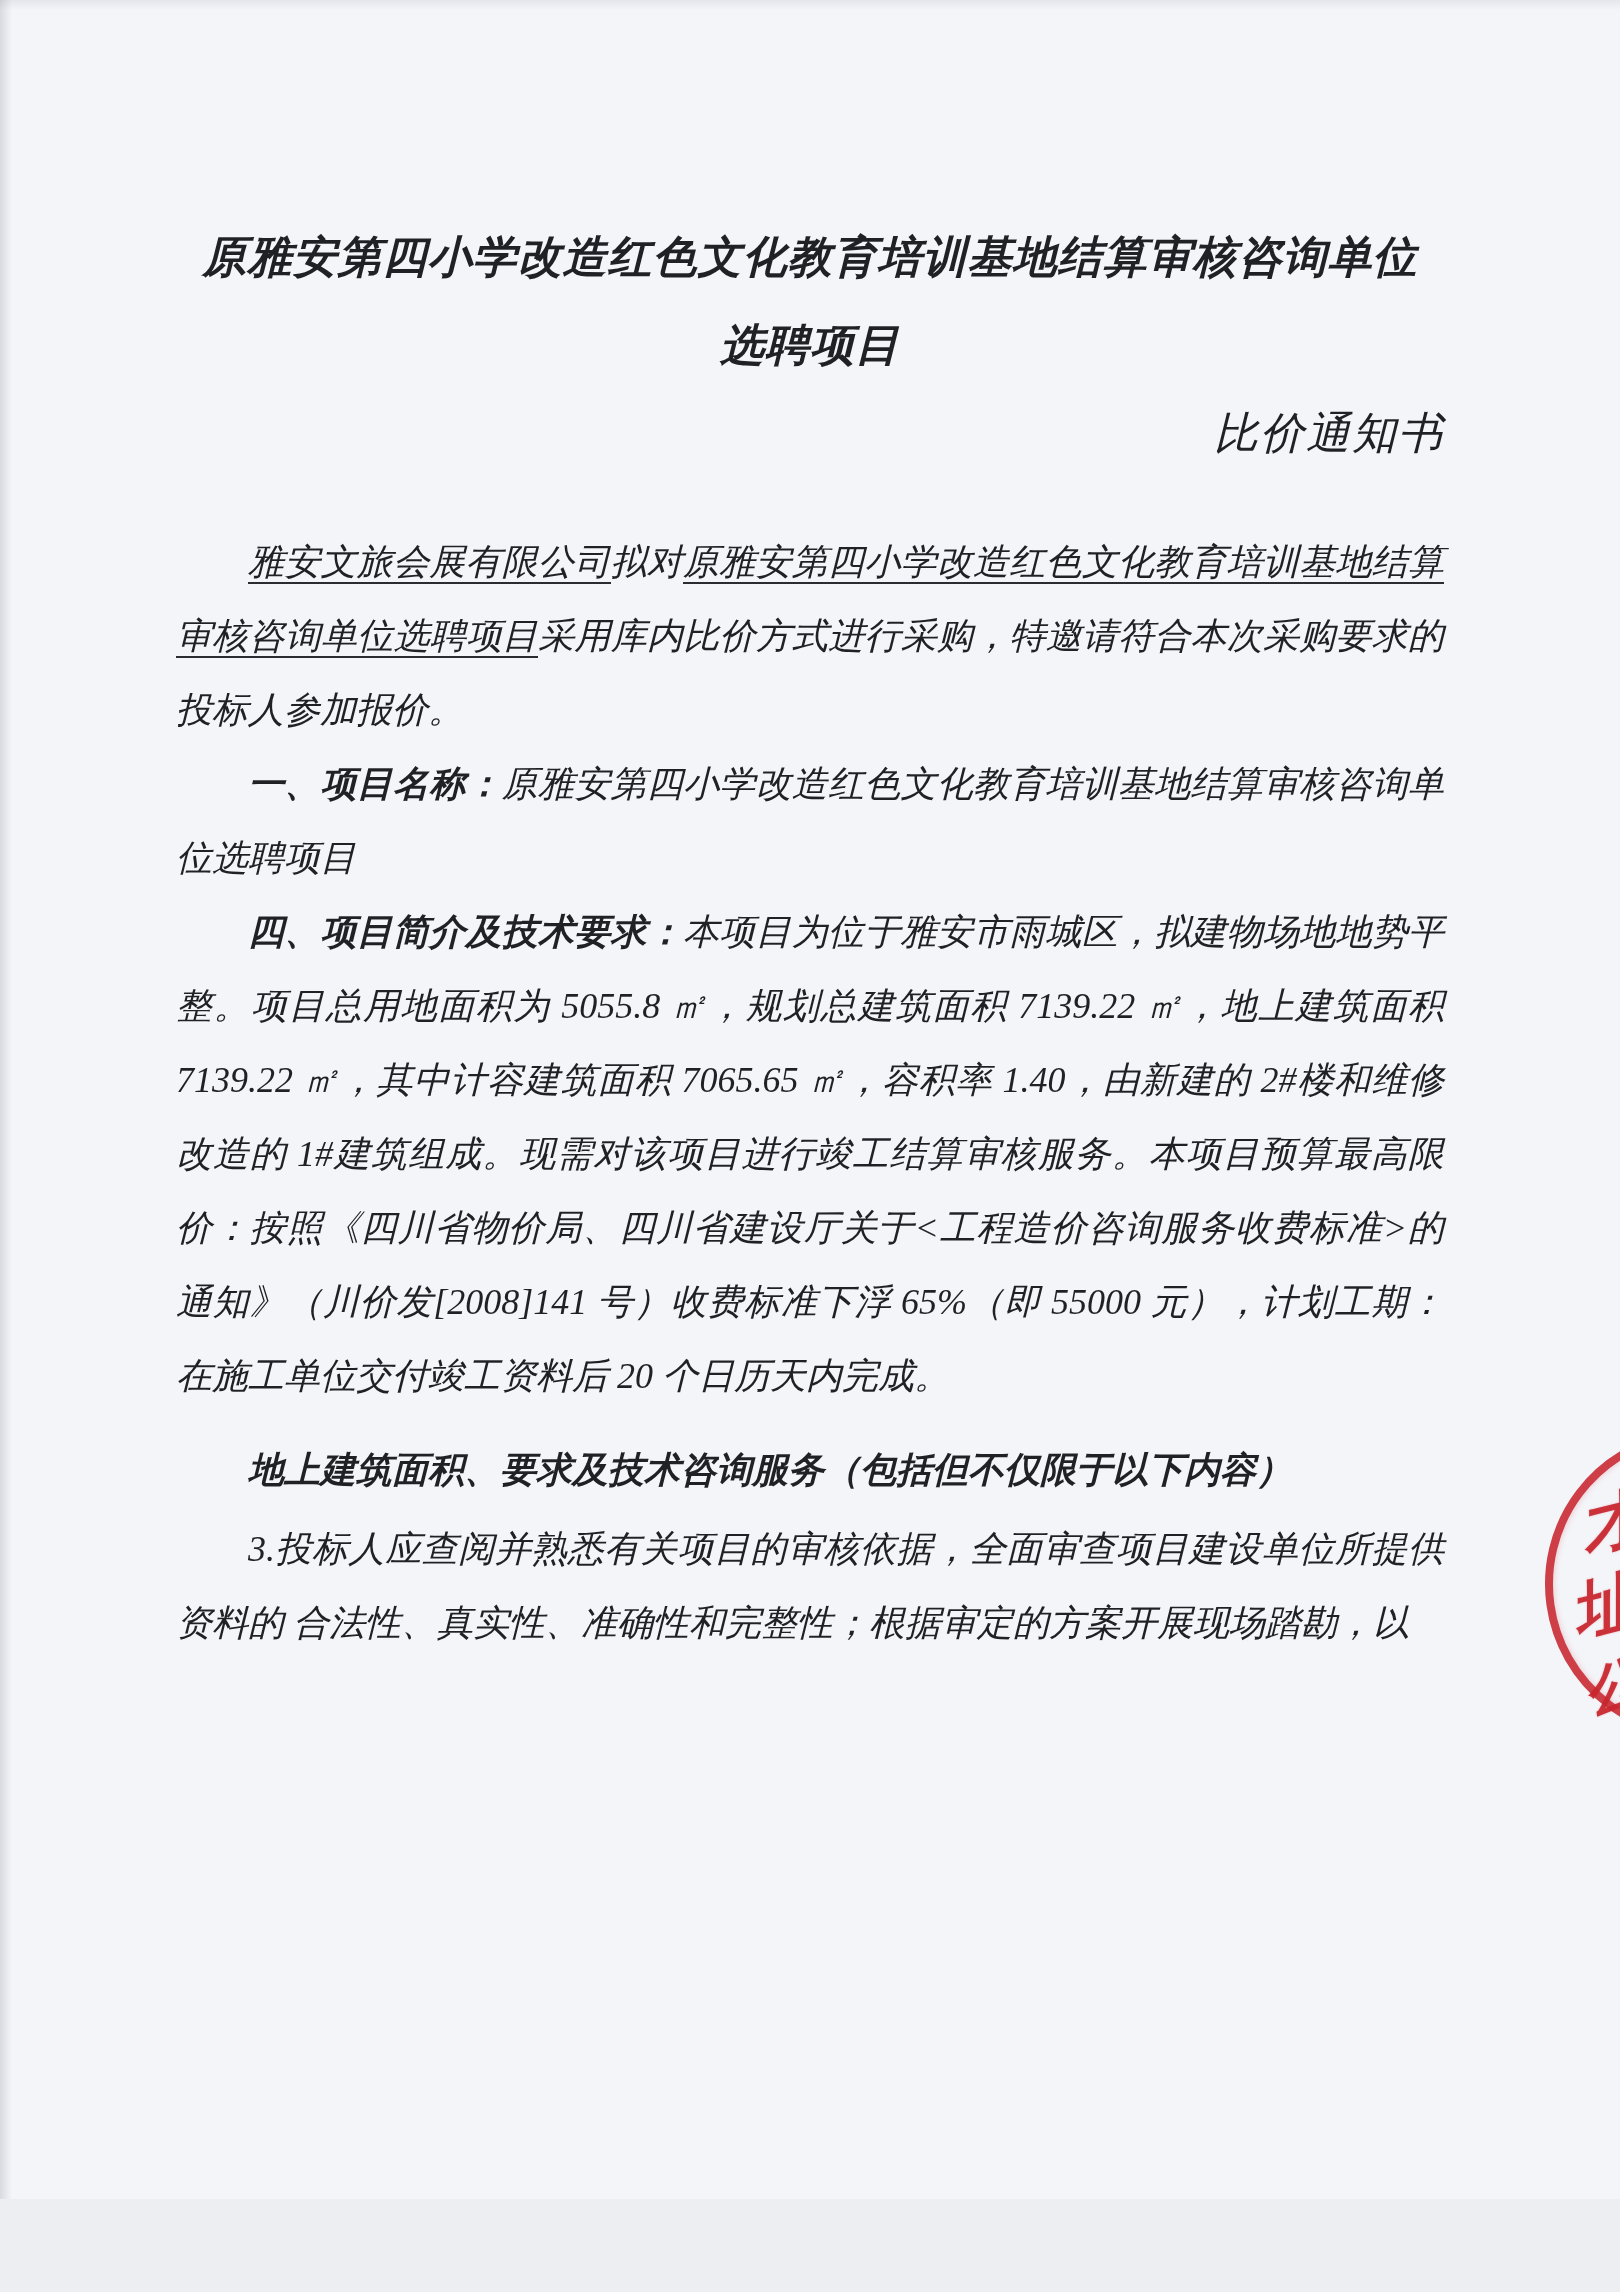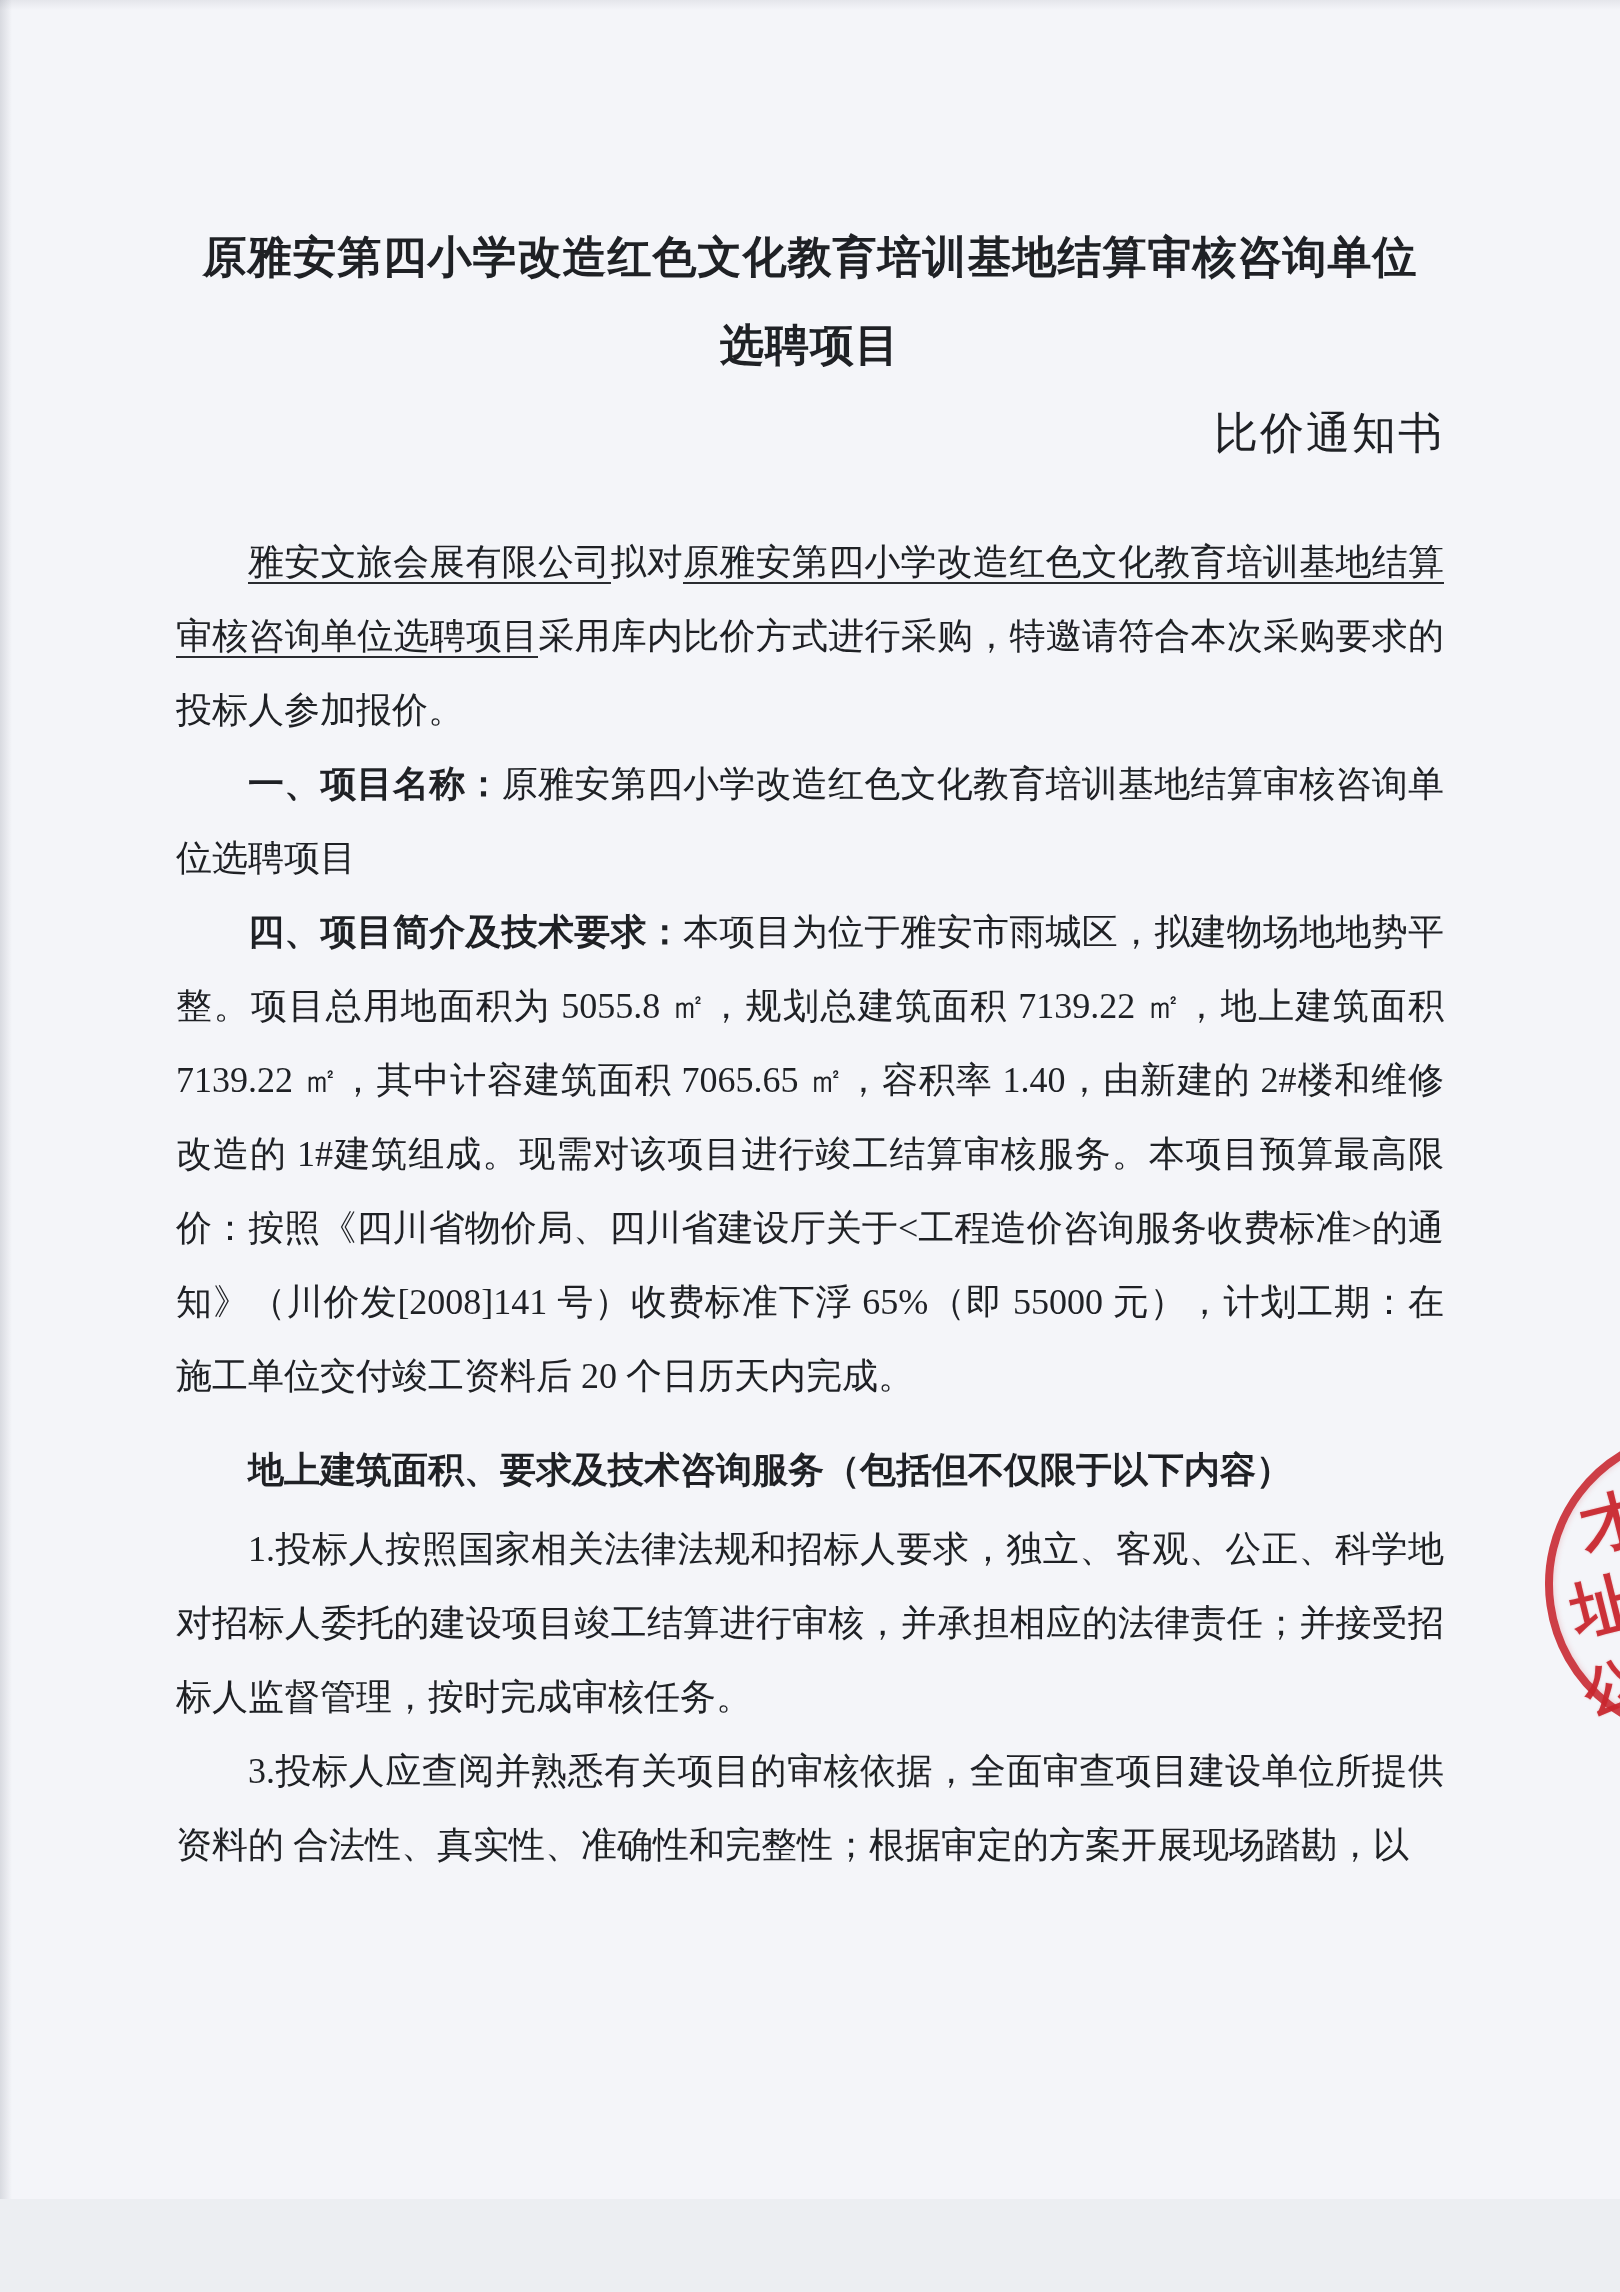--- a/index.html
+++ b/index.html
@@ -9,20 +9,21 @@
   }
   .page {
     position: relative;
     width: 1620px;
     height: 2199px;
     background: #f4f5f9;
     overflow: hidden;
     font-family: "Liberation Serif", "DejaVu Serif", serif;
     color: #1f2125;
     box-sizing: border-box;
+    font-style: italic;
   }
   
   .page::before {
     content: "";
     position: absolute;
     left: 0; top: 0; bottom: 0;
     width: 11.8px;
     background: linear-gradient(to right, rgba(90,95,110,0.18), rgba(90,95,110,0));
     pointer-events: none;
   }
@@ -126,21 +127,20 @@
       <p><span class="u">雅安文旅会展有限公司</span><span>拟对</span><span class="u">原雅安第四小学改造红色文化教育培训基地结算审核咨询单位选聘项目</span><span>采用库内比价方式进行采购，特邀请符合本次采购要求的投标人参加报价。</span></p>
 
       <p><span class="b">一、项目名称：</span><span>原雅安第四小学改造红色文化教育培训基地结算审核咨询单位选聘项目</span></p>
 
 
 
       <p><span class="b">四、项目简介及技术要求：</span><span>本项目为位于雅安市雨城区，拟建物场地地势平整。项目总用地面积为 5055.8 ㎡，规划总建筑面积 7139.22 ㎡，地上建筑面积 7139.22 ㎡，其中计容建筑面积 7065.65 ㎡，容积率 1.40，由新建的 2#楼和维修改造的 1#建筑组成。现需对该项目进行竣工结算审核服务。本项目预算最高限价：按照《四川省物价局、四川省建设厅关于&lt;工程造价咨询服务收费标准&gt;的通知》（川价发[2008]141 号）收费标准下浮 65%（即 55000 元），计划工期：在施工单位交付竣工资料后 20 个日历天内完成。</span></p>
 
       <p class="section-heading">地上建筑面积、要求及技术咨询服务（包括但不仅限于以下内容）</p>
 
-      <p>1.投标人按照国家相关法律法规和招标人要求，独立、客观、公正、科学地对招标人委托的建设项目竣工结算进行审核，并承担相应的法律责任；并接受招标人监督管理，按时完成审核任务。</p>
 
       <p>3.投标人应查阅并熟悉有关项目的审核依据，全面审查项目建设单位所提供资料的 合法性、真实性、准确性和完整性；根据审定的方案开展现场踏勘，以</p>
 
     </div>
   </div>
 
   <div class="stamp">
     <div class="ring"></div>
     <div class="frag frag1">才</div>
     <div class="frag frag2">址</div>

